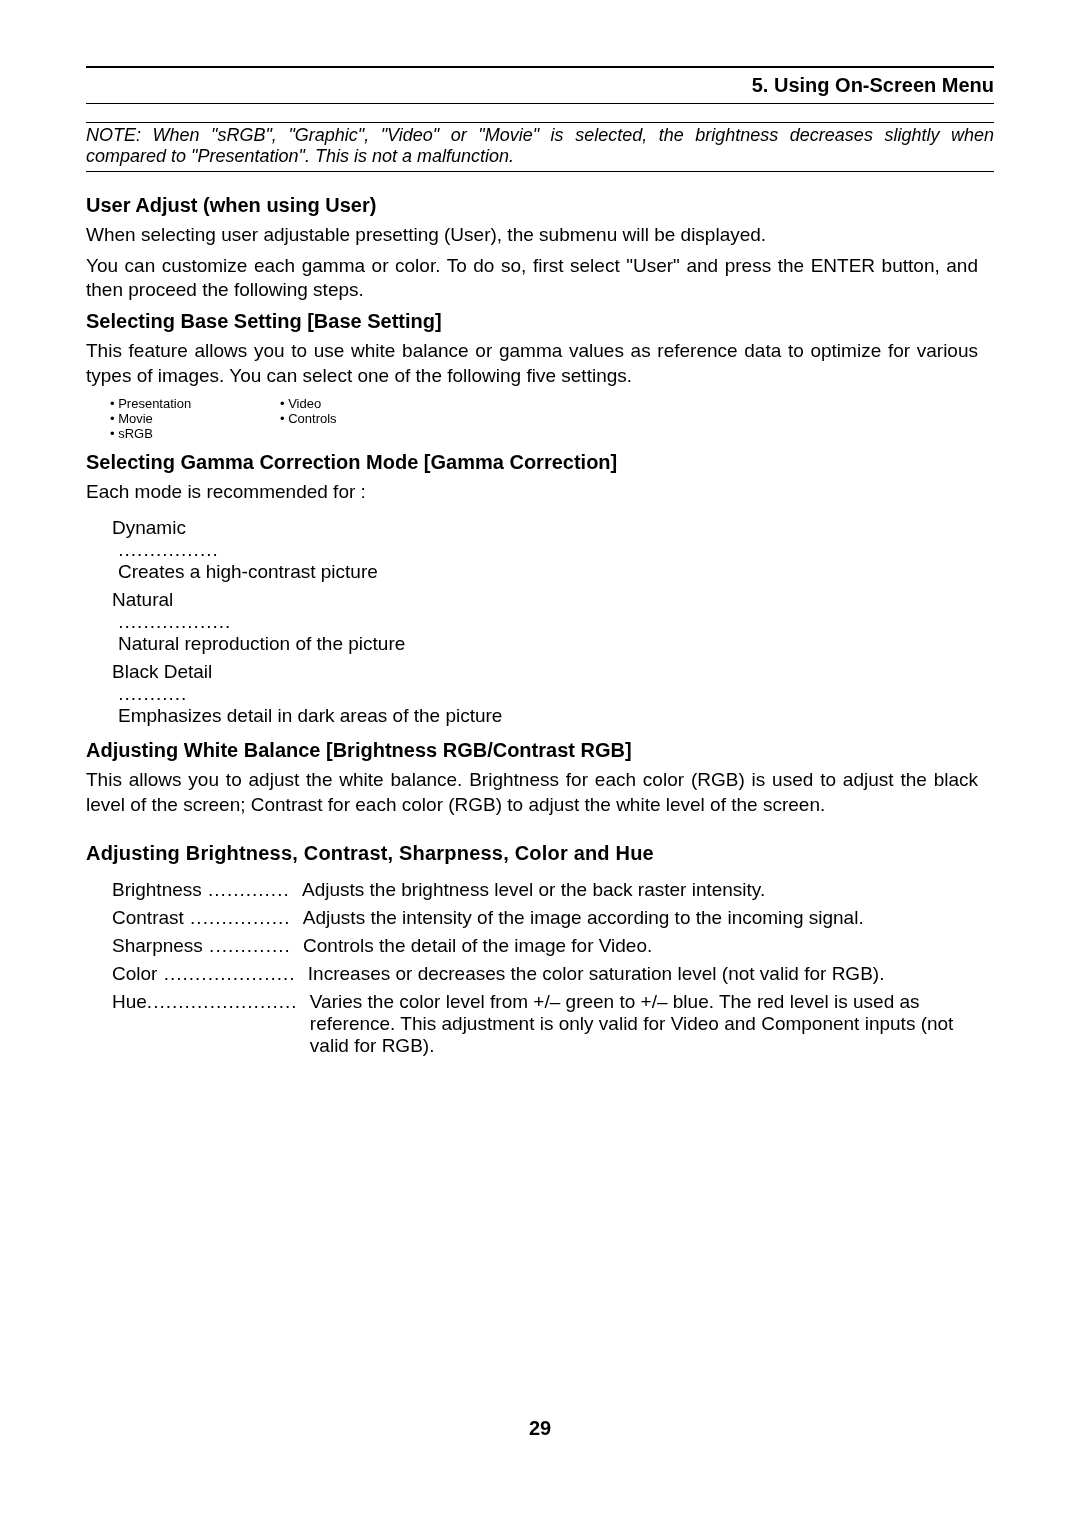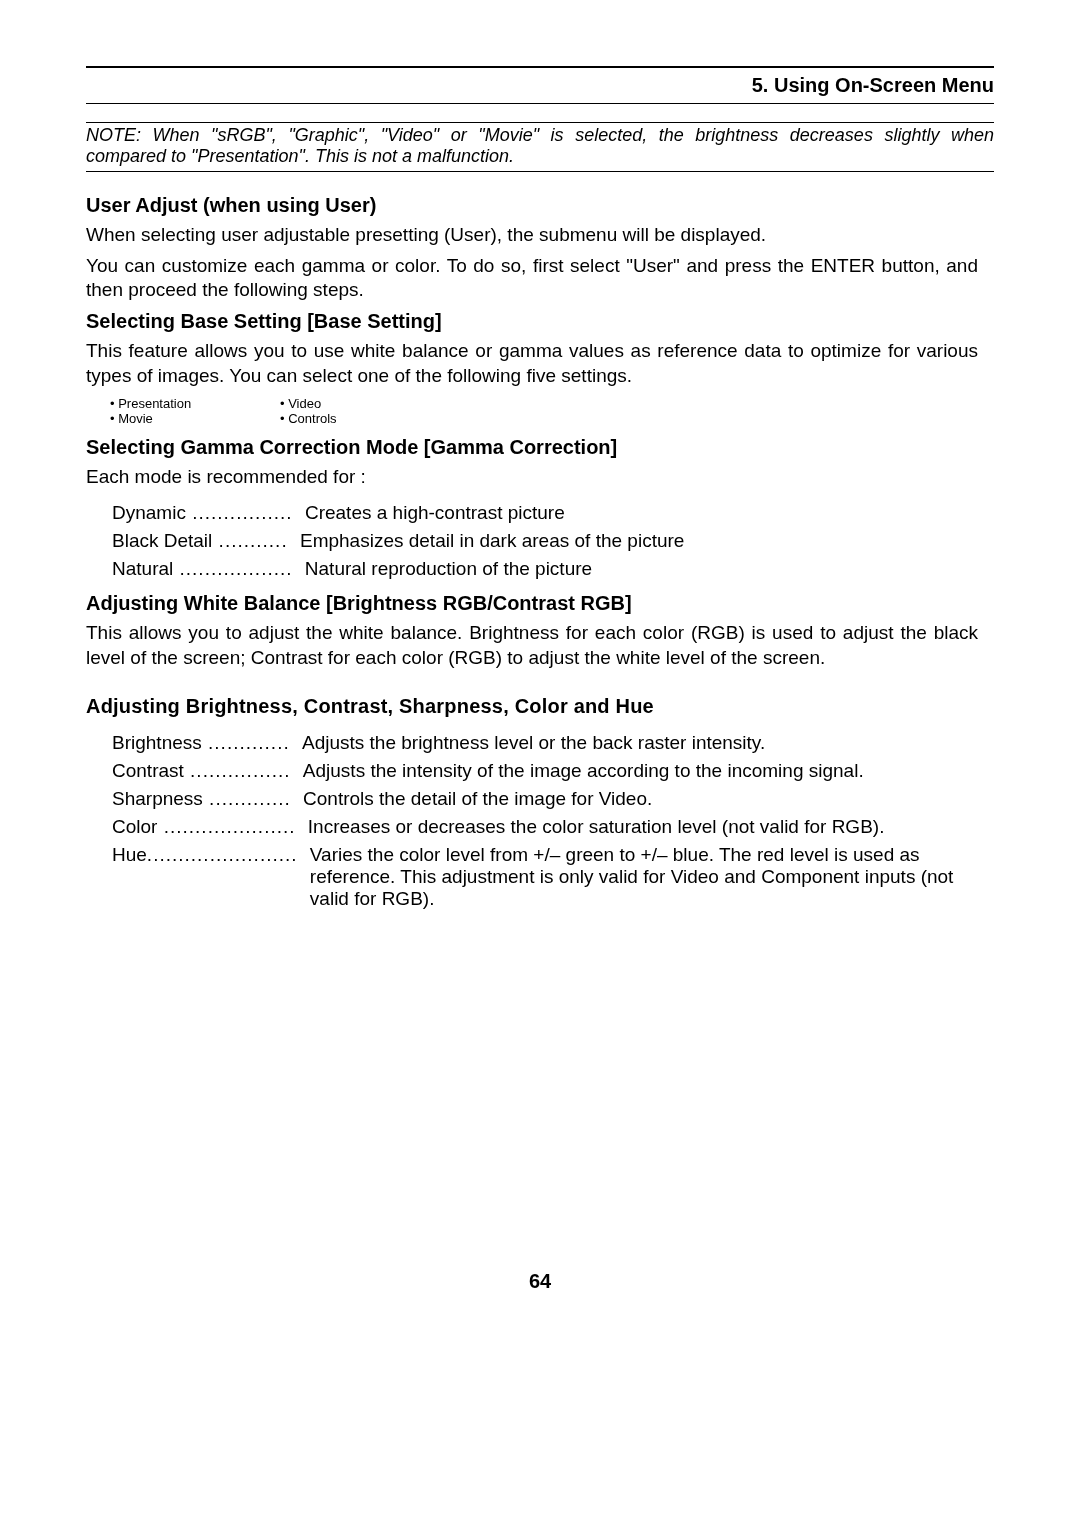--- a/index.html
+++ b/index.html
@@ -69,20 +69,21 @@
     }
     .def-list {
       margin: 12px 0 12px 26px;
       font-size: 19px;
       font-family: "Helvetica Neue", Arial, sans-serif;
       font-stretch: condensed;
     }
     .def-list .row {
       display: flex;
       margin-bottom: 6px;
+      flex-direction: column;
     }
     .def-list .term {
       flex: 0 0 auto;
     }
     .def-list .dots {
       flex: 0 0 auto;
       white-space: pre;
       letter-spacing: 1px;
     }
     .def-list .desc {
@@ -150,42 +151,45 @@
   </div>
   <div class="bullet-grid">
     <div class="row">
       <div class="cell">• <span>Presentation</span></div>
       <div class="cell">• <span>Video</span></div>
     </div>
     <div class="row">
       <div class="cell">• <span>Movie</span></div>
       <div class="cell">• <span>Controls</span></div>
     </div>
+    <div class="row">
+      <div class="cell">• <span>sRGB</span></div>
+    </div>
   </div>
 
   <div class="section-heading">Selecting Gamma Correction Mode [Gamma Correction]</div>
   <div class="body-text">
     <p>Each mode is recommended for :</p>
   </div>
   <div class="def-list">
     <div class="row">
       <span class="term">Dynamic</span>
       <span class="dots"> ................ </span>
       <span class="desc">Creates a high-contrast picture</span>
     </div>
     <div class="row">
+      <span class="term">Natural</span>
+      <span class="dots"> .................. </span>
+      <span class="desc">Natural reproduction of the picture</span>
+    </div>
+    <div class="row">
       <span class="term">Black Detail</span>
       <span class="dots"> ........... </span>
       <span class="desc">Emphasizes detail in dark areas of the picture</span>
     </div>
-    <div class="row">
-      <span class="term">Natural</span>
-      <span class="dots"> .................. </span>
-      <span class="desc">Natural reproduction of the picture</span>
-    </div>
   </div>
 
   <div class="section-heading">Adjusting White Balance [Brightness RGB/Contrast RGB]</div>
   <div class="body-text">
     <p>This allows you to adjust the white balance. Brightness for each color (RGB) is used to adjust the black level of the screen; Contrast for each color (RGB) to adjust the white level of the screen.</p>
   </div>
 
   <div class="heavy-heading">Adjusting Brightness, Contrast, Sharpness, Color and Hue</div>
   <div class="def-list2">
     <div class="row">
@@ -208,15 +212,15 @@
       <span class="dots"> ..................... </span>
       <span class="desc">Increases or decreases the color saturation level (not valid for RGB).</span>
     </div>
     <div class="row">
       <span class="term">Hue</span>
       <span class="dots">........................ </span>
       <span class="desc">Varies the color level from +/– green to +/– blue. The red level is used as reference. This adjustment is only valid for Video and Component inputs (not valid for RGB).</span>
     </div>
   </div>
 
-  <div class="page-number">64</div>
+  <div class="page-number">29</div>
 
 </div>
 
 </body></html>

